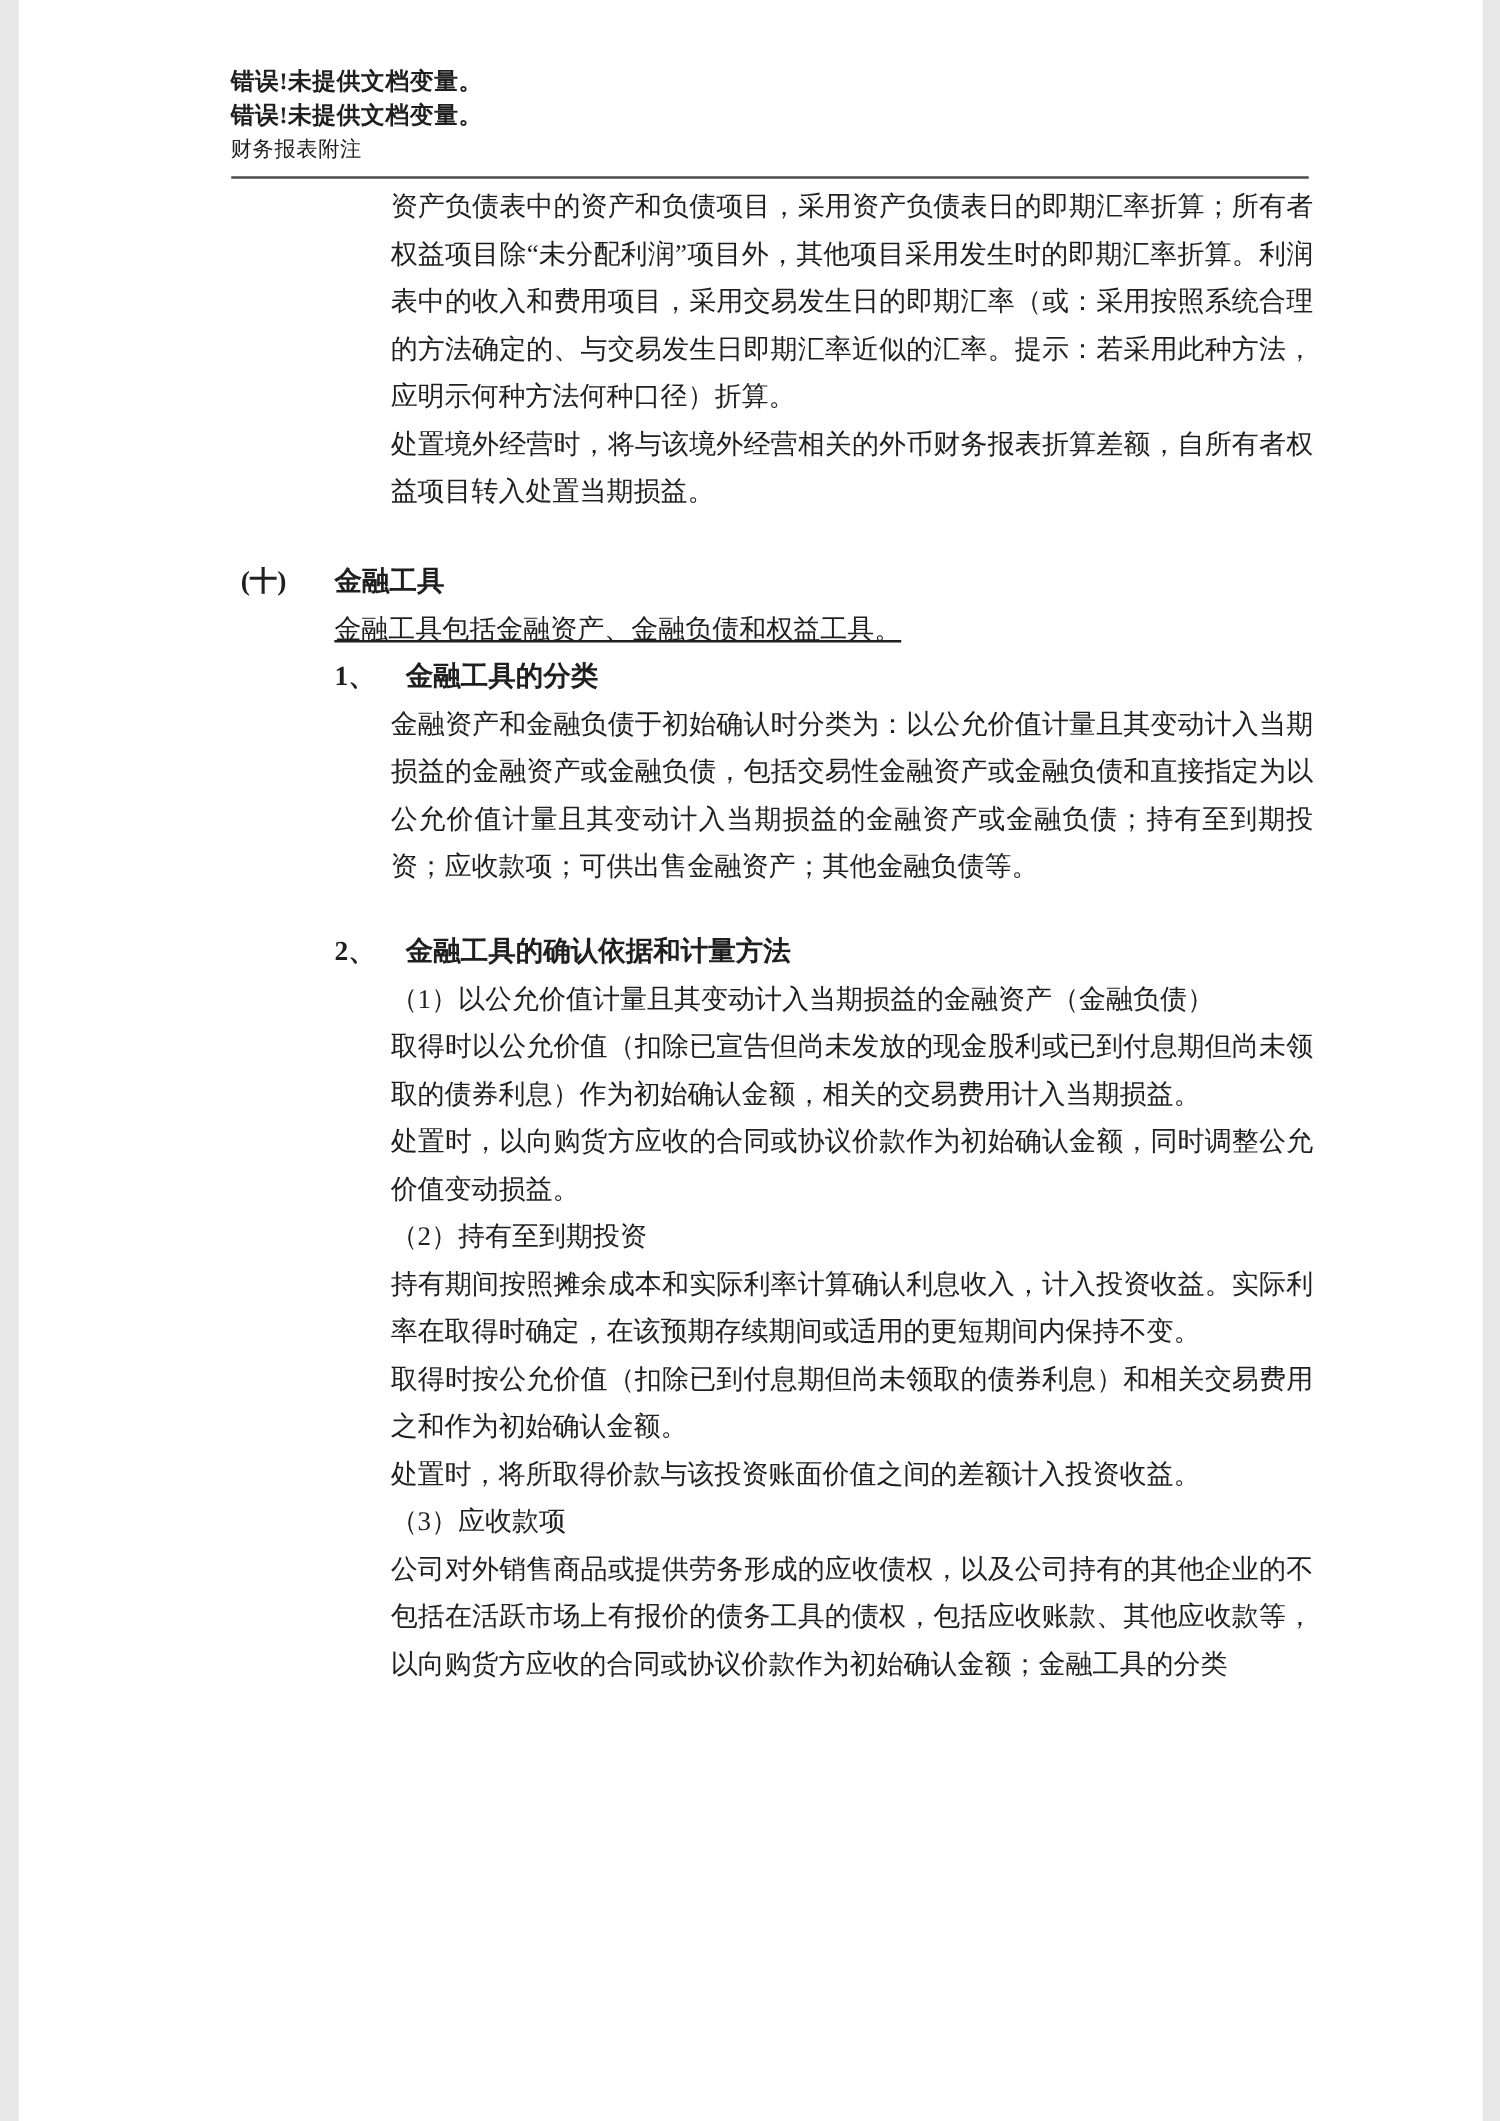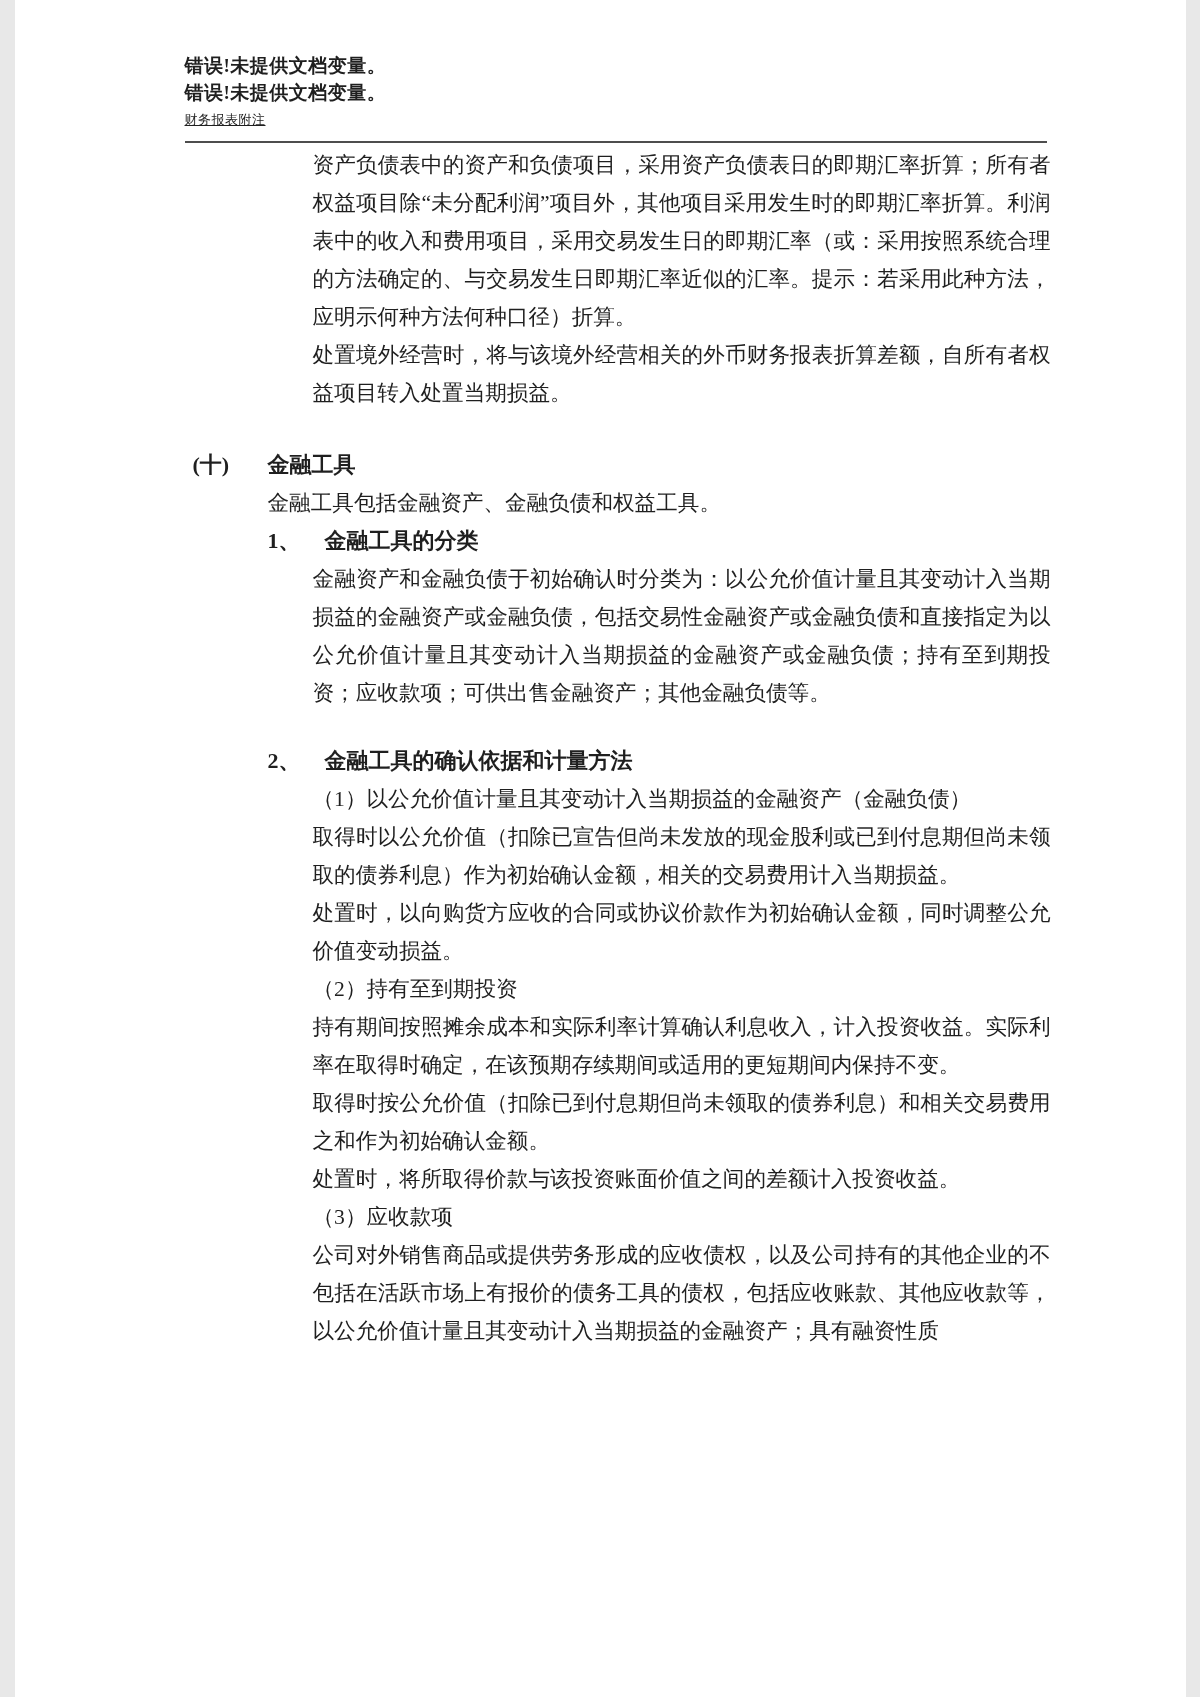--- a/index.html
+++ b/index.html
@@ -26,24 +26,23 @@
     border-bottom: 2px solid #4d4d4d;
     padding-bottom: 8px;
   }
   .header .err-line {
     font-weight: bold;
     font-size: 19px;
     line-height: 27px;
     letter-spacing: 0.5px;
   }
   .header .subtitle {
-    font-size: 13px;
+    font-size: 17px;
     line-height: 27px;
     letter-spacing: 0.5px;
-    text-decoration: underline;
   }
   
   .doc-body {
     position: absolute;
     left: 170px;
     top: 146px;
     width: 870px;
     font-size: 21.6px;
     line-height: 38px;
   }
@@ -62,20 +61,21 @@
   }
   .section-heading .marker {
     display: inline-block;
     width: 75px;
     margin-left: 8px;
     flex: 0 0 auto;
   }
   .level1 {
     margin-left: 83px;
     width: 783px;
+    text-decoration: underline;
   }
   .sub-heading {
     display: flex;
     align-items: baseline;
     font-weight: bold;
     font-size: 22px;
     margin-left: 83px;
   }
   .sub-heading .number {
     display: inline-block;
@@ -123,17 +123,17 @@
     </div>
 
     <p class="para">（1）以公允价值计量且其变动计入当期损益的金融资产（金融负债）</p>
     <p class="para">取得时以公允价值（扣除已宣告但尚未发放的现金股利或已到付息期但尚未领取的债券利息）作为初始确认金额，相关的交易费用计入当期损益。</p>
     <p class="para">处置时，以向购货方应收的合同或协议价款作为初始确认金额，同时调整公允价值变动损益。</p>
     <p class="para">（2）持有至到期投资</p>
     <p class="para">持有期间按照摊余成本和实际利率计算确认利息收入，计入投资收益。实际利率在取得时确定，在该预期存续期间或适用的更短期间内保持不变。</p>
     <p class="para">取得时按公允价值（扣除已到付息期但尚未领取的债券利息）和相关交易费用之和作为初始确认金额。</p>
     <p class="para">处置时，将所取得价款与该投资账面价值之间的差额计入投资收益。</p>
     <p class="para">（3）应收款项</p>
-    <p class="para">公司对外销售商品或提供劳务形成的应收债权，以及公司持有的其他企业的不包括在活跃市场上有报价的债务工具的债权，包括应收账款、其他应收款等，以公允价值计量且其变动计入当期损益的金融资产；具有融资性质</p>
+    <p class="para">公司对外销售商品或提供劳务形成的应收债权，以及公司持有的其他企业的不包括在活跃市场上有报价的债务工具的债权，包括应收账款、其他应收款等，以向购货方应收的合同或协议价款作为初始确认金额；金融工具的分类</p>
 
   </div>
 
 </div>
 
 </body></html>

